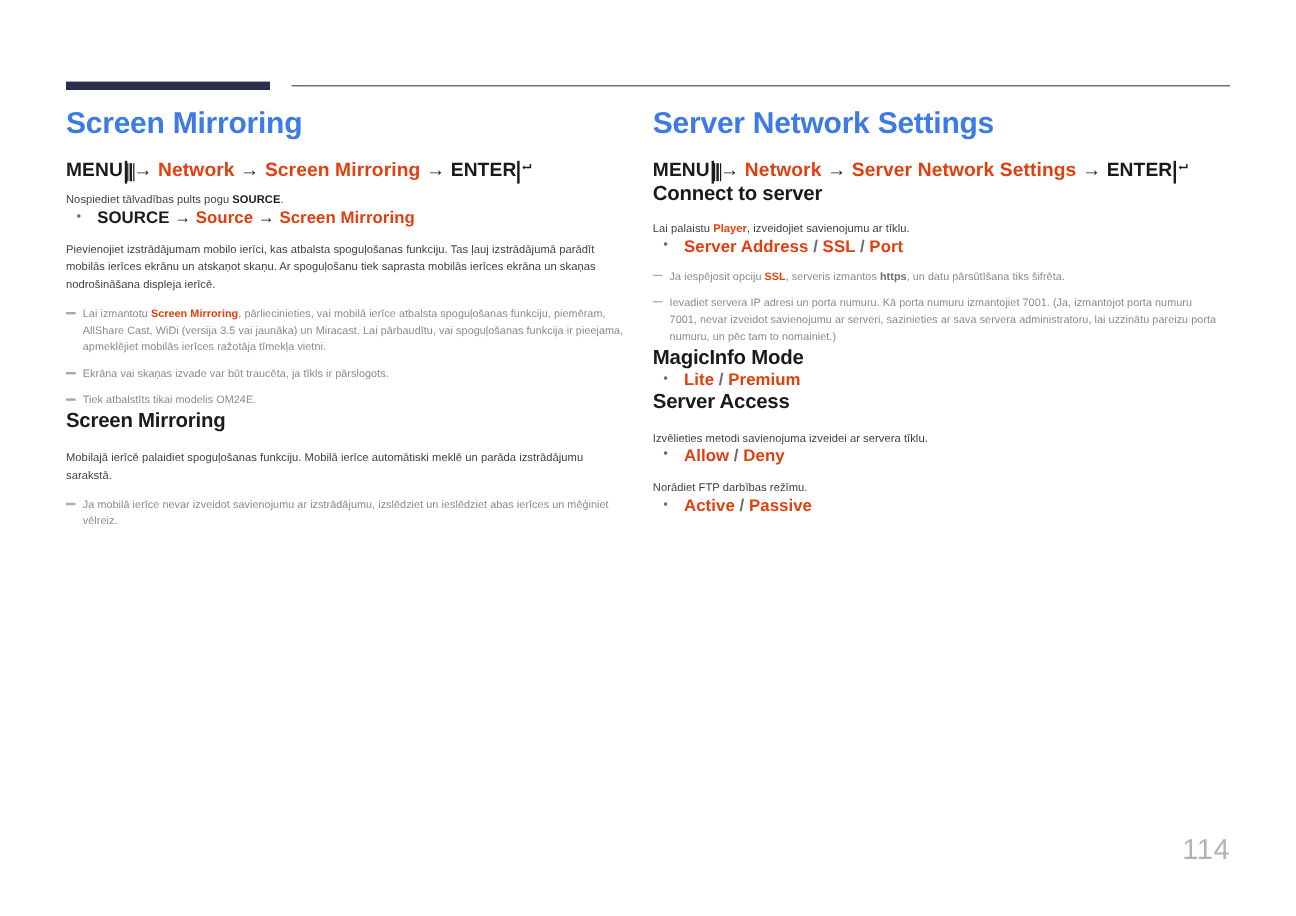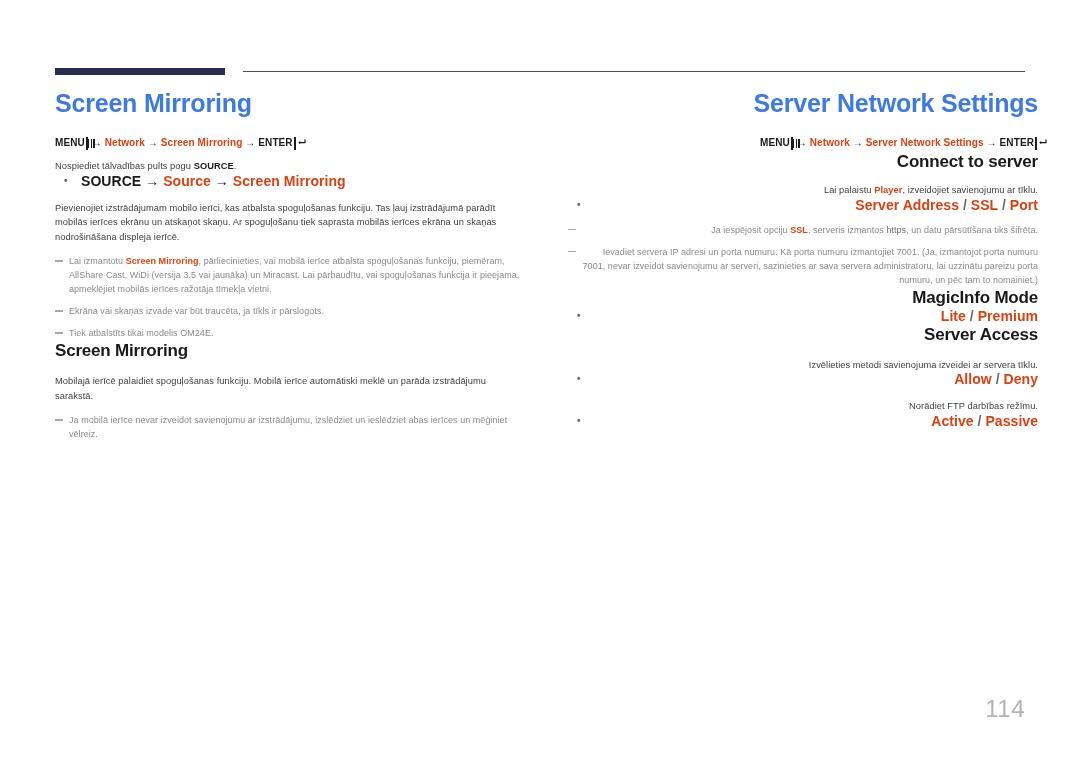--- a/index.html
+++ b/index.html
@@ -49,42 +49,42 @@
     top: 88px;
     width: 1080px;
     height: 600px;
   }
   .col {
     position: absolute;
     top: 0;
     width: 470px;
   }
   .col-left  { left: 55px; }
-  .col-right { left: 568px; text-align: right; }
+  .col-right { left: 544px; }
 
   
   h1.chapter-title {
     font-size: 25px;
     font-weight: bold;
     color: #3c7ae5;
     margin: 0 0 0 0;
     line-height: 30px;
     letter-spacing: -0.2px;
   }
   h2.section-title {
     font-size: 17px;
     font-weight: bold;
     color: #1a1a1a;
     margin: 0;
     line-height: 22px;
     letter-spacing: -0.2px;
   }
 
   .pathline {
-    font-size: 10px;
+    font-size: 16px;
     font-weight: bold;
     color: #1a1a1a;
     line-height: 14px;
     letter-spacing: 0.1px;
   }
   .pathline .red { color: #e0400f; }
 
   .body-text {
     font-size: 9.3px;
     color: #3f3f3f;
@@ -133,21 +133,21 @@
   .note::before {
     content: "";
     position: absolute;
     left: 0;
     top: 6px;
     width: 8px;
     height: 1.6px;
     background: #a8a8a8;
   }
   .note .red { color: #e0400f; font-weight: bold; }
-  .note b { color: #6e6e6e; font-weight: normal; }
+  .note b { color: #6e6e6e; font-weight: bold; }
 
   
   .key-icon {
     display: inline-block;
     vertical-align: -1px;
     margin: 0 1px 0 1px;
   }
   .menu-glyph {
     width: 11px;
     height: 9px;

